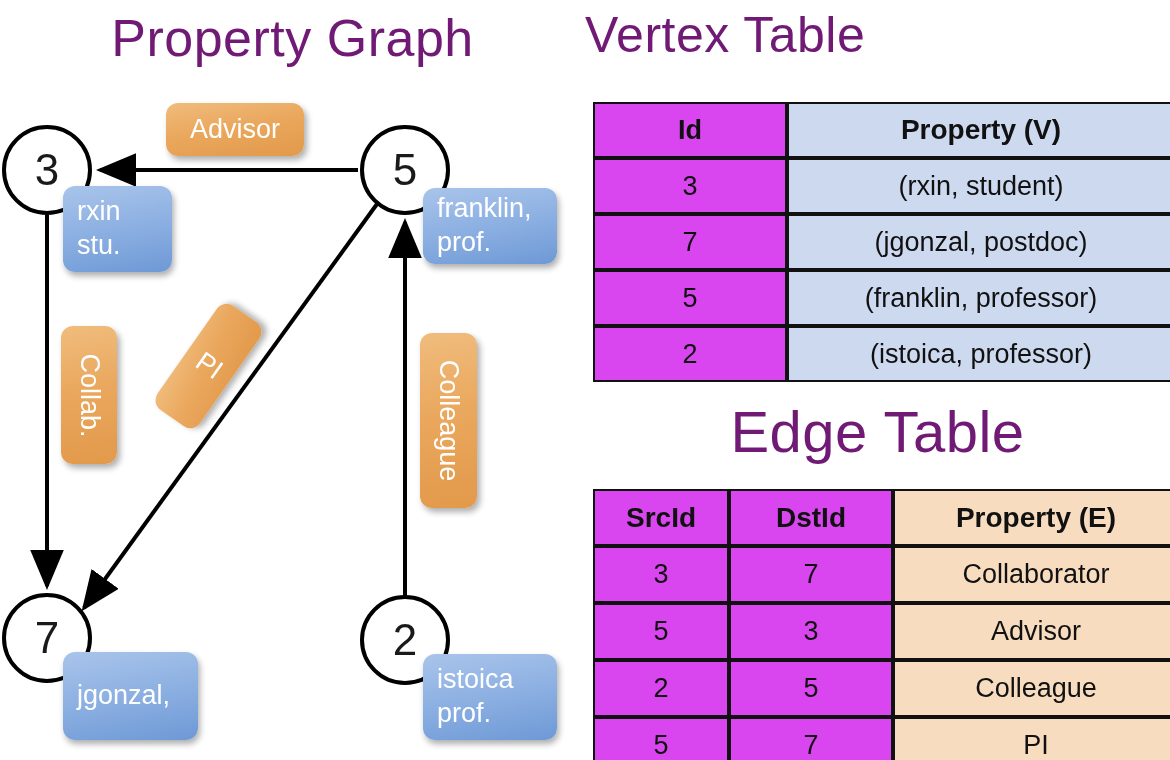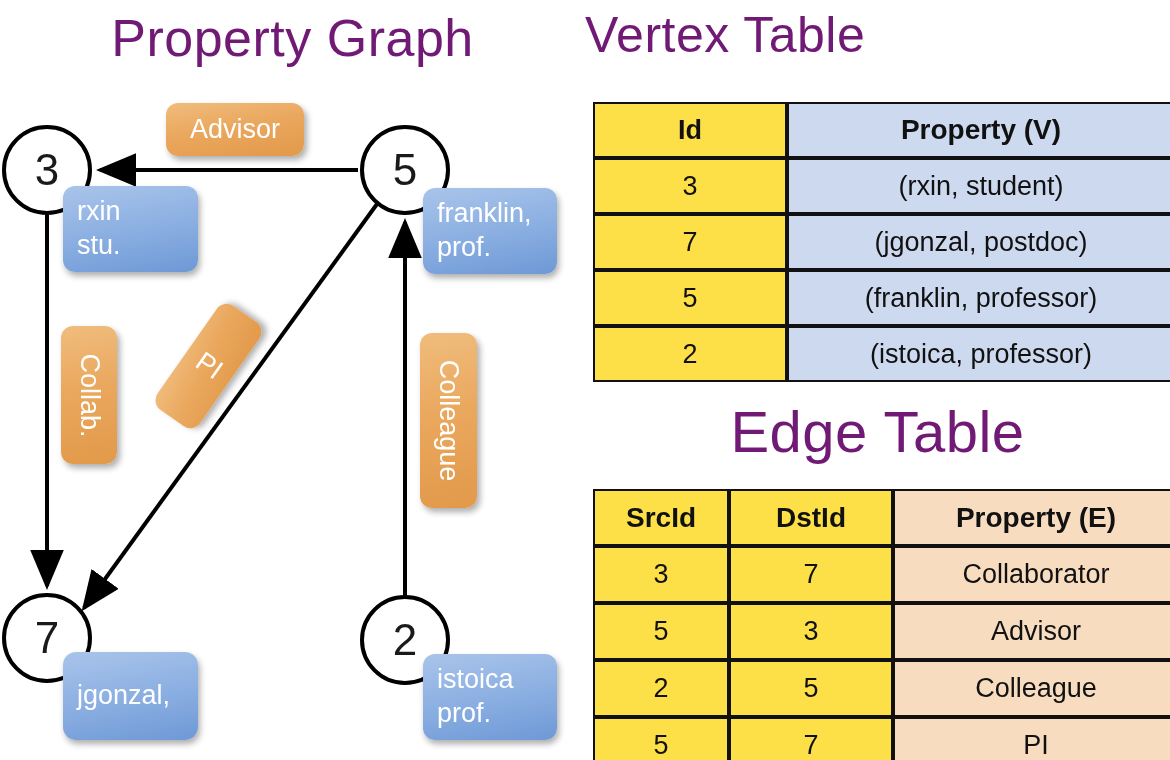--- a/index.html
+++ b/index.html
@@ -36,21 +36,21 @@
   .ebox .vtxt{white-space:nowrap;}
   .rot90 .vtxt{transform:rotate(90deg);}
   .rotpi{transform:rotate(-55deg);}
   .rotpi .vtxt{transform:rotate(90deg);}
 
   
   table{position:absolute;border-collapse:separate;border-spacing:0;
         table-layout:fixed;}
   table td,table th{border:2px solid #111;font-weight:400;
         font-family:"Liberation Sans", sans-serif;text-align:center;
-        padding:0;background:#fde047;}
+        padding:0;background:#d946ef;}
   .hdr{font-weight:bold;}
   #vertex-table{left:593px;top:102px;width:574px;}
   #vertex-table td{height:52px;font-size:27px;}
   #vertex-table .c1{width:190px;}
   #vertex-table .c2{width:384px;background:#ccd9ef;}
   #vertex-table .c2.hdr{font-size:28px;}
 
   #edge-table{left:593px;top:489px;width:574px;}
   #edge-table td{height:53px;font-size:27px;}
   #edge-table .c1{width:132px;}
@@ -82,29 +82,29 @@
     <line x1="377" y1="204" x2="84" y2="608" stroke="#000" stroke-width="4" marker-end="url(#ah)"></line>
 
     <line x1="405" y1="596" x2="405" y2="222" stroke="#000" stroke-width="4" marker-end="url(#ah)"></line>
   </svg>
 
   <div class="node" style="left:2px;top:125px;">3</div>
   <div class="node" style="left:360px;top:125px;">5</div>
   <div class="node" style="left:2px;top:593px;">7</div>
   <div class="node" style="left:360px;top:595px;">2</div>
 
-  <div class="vbox" style="left:63px;top:186px;width:135px;height:86px;justify-content:center;">
+  <div class="vbox" style="left:63px;top:186px;width:109px;height:86px;justify-content:center;">
     <span>rxin</span>
     <span>stu.</span>
   </div>
-  <div class="vbox" style="left:423px;top:188px;width:134px;height:86px;">
+  <div class="vbox" style="left:423px;top:188px;width:134px;height:76px;">
     <span>franklin,</span>
     <span>prof.</span>
   </div>
-  <div class="vbox" style="left:63px;top:652px;width:135px;height:88px;border-radius:13px;">
+  <div class="vbox" style="left:63px;top:652px;width:135px;height:88px;">
     <span>jgonzal,</span>
   </div>
   <div class="vbox" style="left:423px;top:654px;width:134px;height:86px;">
     <span>istoica</span>
     <span>prof.</span>
   </div>
 
   <div class="ebox" style="left:166px;top:103px;width:138px;height:53px;">
     <span class="vtxt">Advisor</span>
   </div>

